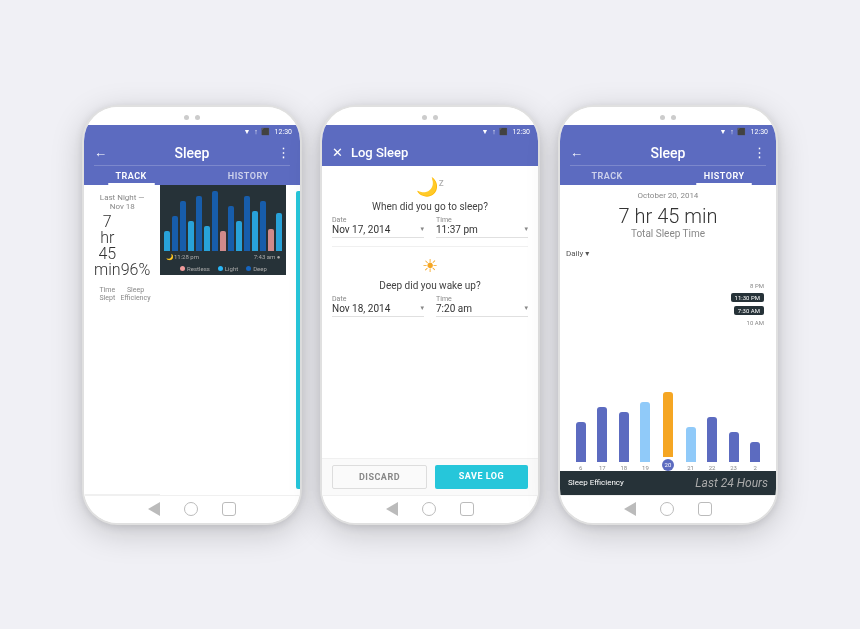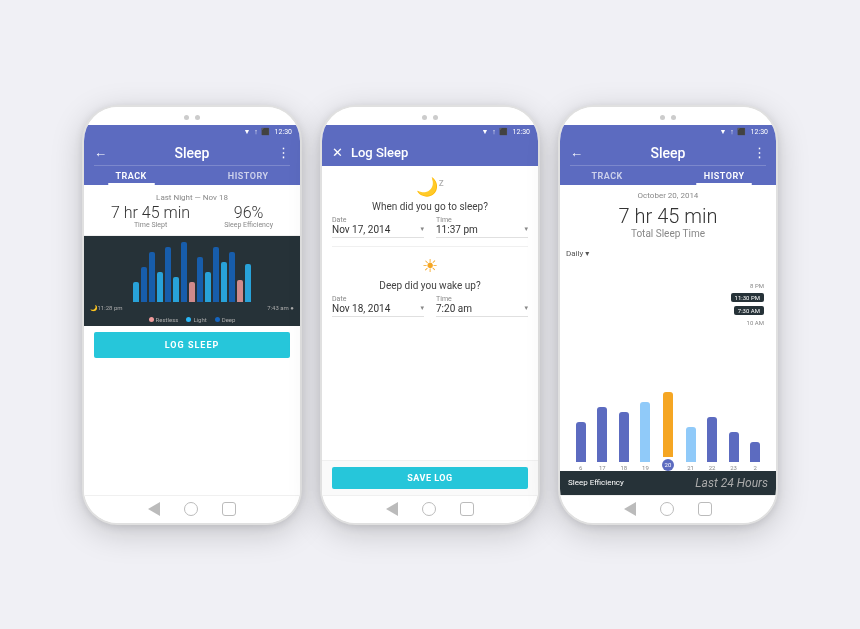--- a/index.html
+++ b/index.html
@@ -139,21 +139,21 @@
       height: 2px;
       background: #fff;
       border-radius: 1px;
     }
 
     
     .content-area {
       flex: 1;
       background: #fff;
       display: flex;
-      flex-direction: column;
+      flex-direction: row;
       overflow: hidden;
     }
     .sleep-summary {
       text-align: center;
       padding: 8px 10px 4px;
       border-bottom: 1px solid #f0f0f0;
     }
     .sleep-date {
       font-size: 8px;
       color: #888;
@@ -168,21 +168,21 @@
     .stat-block { text-align: center; }
     .stat-value {
       font-size: 16px;
       font-weight: 300;
       color: #333;
       line-height: 1;
     }
     .stat-label {
       font-size: 7px;
       color: #888;
-      margin-top: 0;
+      margin-top: 8px;
     }
 
     
     .sleep-chart {
       background: #263238;
       margin: 0;
       flex: 1;
       position: relative;
       display: flex;
       flex-direction: column;
@@ -612,20 +612,21 @@
               <div class="field-label">Time</div>
               <div class="field-value">
                 <span>7:20 am</span>
                 <span class="field-arrow">▾</span>
               </div>
             </div>
           </div>
         </div>
       </div>
       <div class="log-actions">
+        <div class="discard-btn">DISCARD</div>
         <div class="save-btn">SAVE LOG</div>
       </div>
     </div>
     <div class="phone-bottom-bar">
       <div class="nav-btn triangle"></div>
       <div class="nav-btn"></div>
       <div class="nav-btn square"></div>
     </div>
   </div>
 

